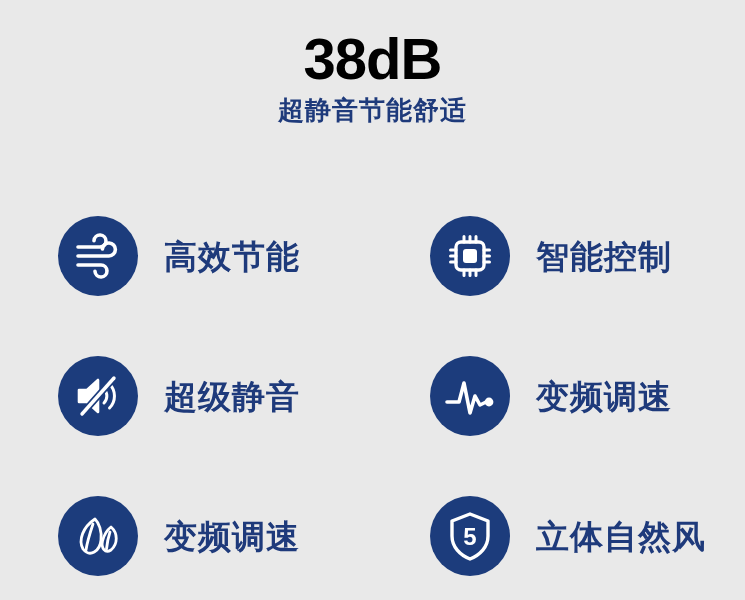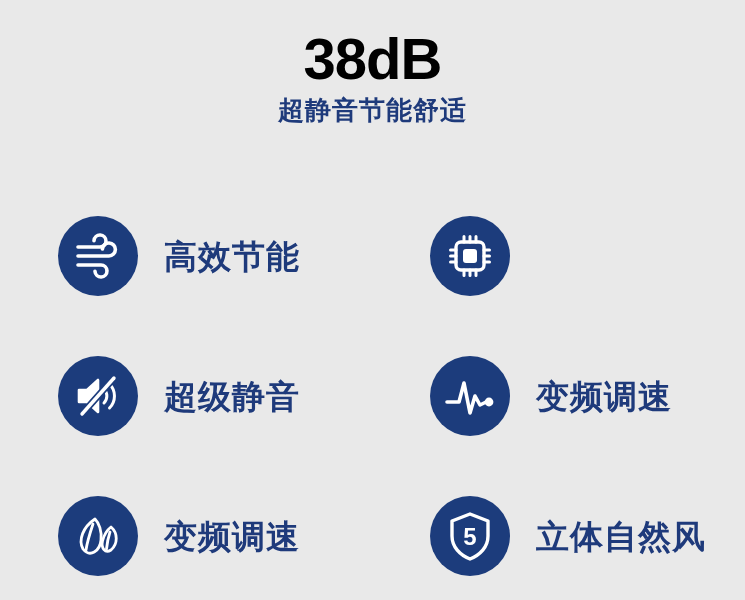--- a/index.html
+++ b/index.html
@@ -126,20 +126,21 @@
 
             <path d="M19 5.5v5.5M25 5.5v5.5M31 5.5v5.5"></path>
             <path d="M19 39v5.5M25 39v5.5M31 39v5.5"></path>
             <path d="M5.5 19h5.5M5.5 25h5.5M5.5 31h5.5"></path>
             <path d="M39 19h5.5M39 25h5.5M39 31h5.5"></path>
           </g>
           <rect x="11" y="11" width="28" height="28" rx="5" ry="5" fill="none" stroke="#ffffff" stroke-width="3.4"></rect>
           <rect x="18" y="18" width="14" height="14" rx="3" ry="3" fill="#ffffff"></rect>
         </svg>
       </span>
+      <span class="feature-label">智能控制</span>
     </div>
 
     <div class="feature">
       <span class="feature-icon">
         <svg width="50" height="50" viewBox="0 0 50 50" aria-hidden="true">
           <path d="M6 19 H14 L25 9 V41 L14 31 H6 Z" fill="#ffffff" stroke="#ffffff" stroke-width="2.6" stroke-linejoin="round"></path>
           <g fill="none" stroke="#ffffff" stroke-width="3" stroke-linecap="round">
             <path d="M31 18 a10 10 0 0 1 0 14"></path>
             <path d="M36.5 13 a17 17 0 0 1 0 24"></path>
           </g>

